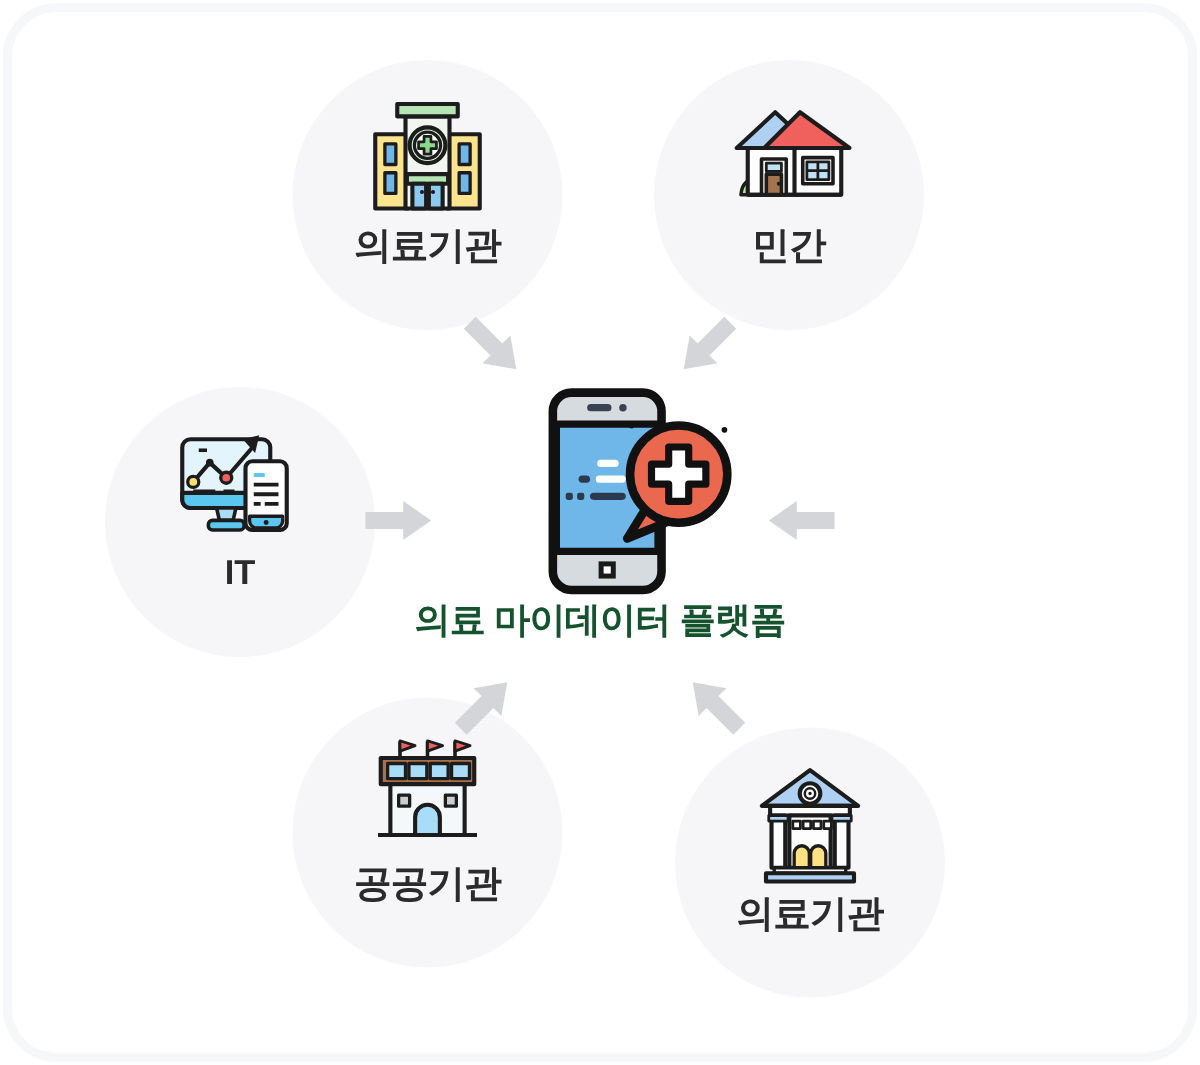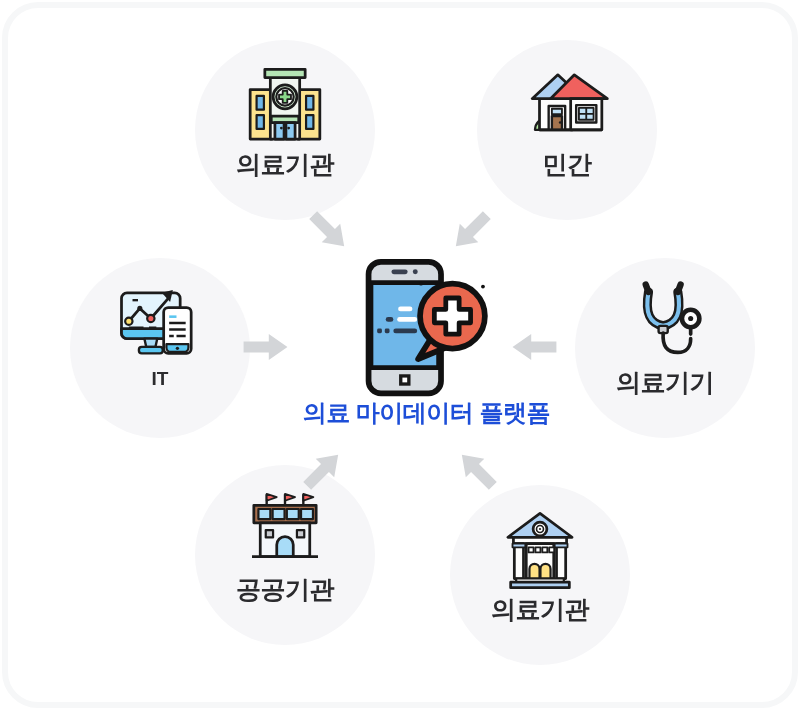--- a/index.html
+++ b/index.html
@@ -13,32 +13,32 @@
   }
   .node {
     position:absolute; width:180px; height:180px; border-radius:50%;
     background:#f6f6f8; display:flex; flex-direction:column; align-items:center;
   }
   .node svg.nicon { margin-top:22px; width:88px; height:88px; flex:none; }
   .node .nlabel {
     margin-top:1px; font-size:25px; font-weight:700; color:#2b2b2e;
     letter-spacing:-0.5px; text-align:center; line-height:1.1; white-space:nowrap;
   }
-  .node .nlabel.lat { font-size:19px; letter-spacing:0; }
+  .node .nlabel.lat { font-size:23px; letter-spacing:0; }
   .n-tl { left:195px; top:40px; }
-  .n-tr { left:477px; top:40px; }
+  .n-tr { left:436px; top:40px; }
   .n-l  { left:70px;  top:258px; }
   .n-r  { left:575px; top:258px; }
   .n-bl { left:195px; top:465px; }
   .n-br { left:450px; top:485px; }
 
   .center-icon { position:absolute; left:354px; top:257px; width:134px; height:143px; }
   .center-label {
-    position:absolute; left:250px; top:397px; width:300px; text-align:right;
-    font-size:24px; font-weight:700; color:#1d4ed8; letter-spacing:-0.5px; white-space:nowrap;
+    position:absolute; left:250px; top:397px; width:300px; text-align:center;
+    font-size:24px; font-weight:700; color:#14532d; letter-spacing:-0.5px; white-space:nowrap;
   }
   .arrow { position:absolute; width:46px; height:28px; }
   .arrow svg { display:block; width:46px; height:28px; }
   .a-l  { left:243px; top:333px; }
   .a-r  { left:511px; top:333px; transform:rotate(180deg); }
   .a-tl { left:306px; top:217px; transform:rotate(45deg); }
   .a-tr { left:448px; top:217px; transform:rotate(135deg); }
   .a-bl { left:300px; top:456px; transform:rotate(-45deg); }
   .a-br { left:454px; top:456px; transform:rotate(-135deg); }
 </style>
@@ -110,36 +110,20 @@
         <rect x="52" y="30" width="30" height="50" rx="5" fill="#ffffff"></rect>
         <path d="M58,40 h8" stroke="#5bc6f0" stroke-width="2.8"></path>
         <path d="M58,47 h18 M58,54 h18 M58,61 h5 M66,61 h10" stroke-width="2.8"></path>
         <path d="M55,70 h24 v3.5 a5,5 0 0 1 -5,5 H60 a5,5 0 0 1 -5,-5 z" fill="#5bc6f0" stroke-width="2.4"></path>
       </g>
       <circle cx="67" cy="74.5" r="1.8" fill="#1c1c1c"></circle>
     </svg>
     <div class="nlabel lat">IT</div>
   </div>
 
-  <div class="node n-r">
-    <svg class="nicon" viewBox="0 0 96 96">
-      <g fill="none" stroke-linecap="round" stroke-linejoin="round">
-        <path d="M30,13 C26,36 31,47 46,50 C61,47 66,36 62,13" stroke="#1c1c1c" stroke-width="10"></path>
-        <path d="M30,13 C26,36 31,47 46,50 C61,47 66,36 62,13" stroke="#7cc0ee" stroke-width="4.5"></path>
-        <path d="M30,13 L27,5" stroke="#1c1c1c" stroke-width="7"></path>
-        <path d="M62,13 L65,5" stroke="#1c1c1c" stroke-width="7"></path>
-        <rect x="41" y="50" width="10" height="8" rx="2" fill="#c9ccd1" stroke="#1c1c1c" stroke-width="2.6"></rect>
-        <path d="M46,58 C45,72 50,79 62,79 C72,79 76,72 76,64" stroke="#1c1c1c" stroke-width="4"></path>
-        <path d="M76,59 L76,54" stroke="#1c1c1c" stroke-width="4"></path>
-        <circle cx="76" cy="42" r="9.5" fill="#ffffff" stroke="#1c1c1c" stroke-width="5"></circle>
-        <circle cx="76" cy="42" r="2.8" fill="#1c1c1c" stroke="none"></circle>
-      </g>
-    </svg>
-    <div class="nlabel">의료기기</div>
-  </div>
 
   <div class="node n-bl">
     <svg class="nicon" viewBox="0 0 96 96">
       <g stroke="#1c1c1c" stroke-linejoin="round">
         <path d="M28,20 V8 M48,20 V8 M68,20 V8" fill="none" stroke-width="2.6"></path>
         <polygon points="28,7.5 39,11 28,15" fill="#f0615e" stroke-width="2"></polygon>
         <polygon points="48,7.5 59,11 48,15" fill="#f0615e" stroke-width="2"></polygon>
         <polygon points="68,7.5 79,11 68,15" fill="#f0615e" stroke-width="2"></polygon>
         <rect x="14" y="20" width="68" height="19" fill="#a9704e" stroke-width="3"></rect>
         <rect x="19" y="24" width="13" height="11" fill="#a8dcf7" stroke-width="2.4"></rect>

